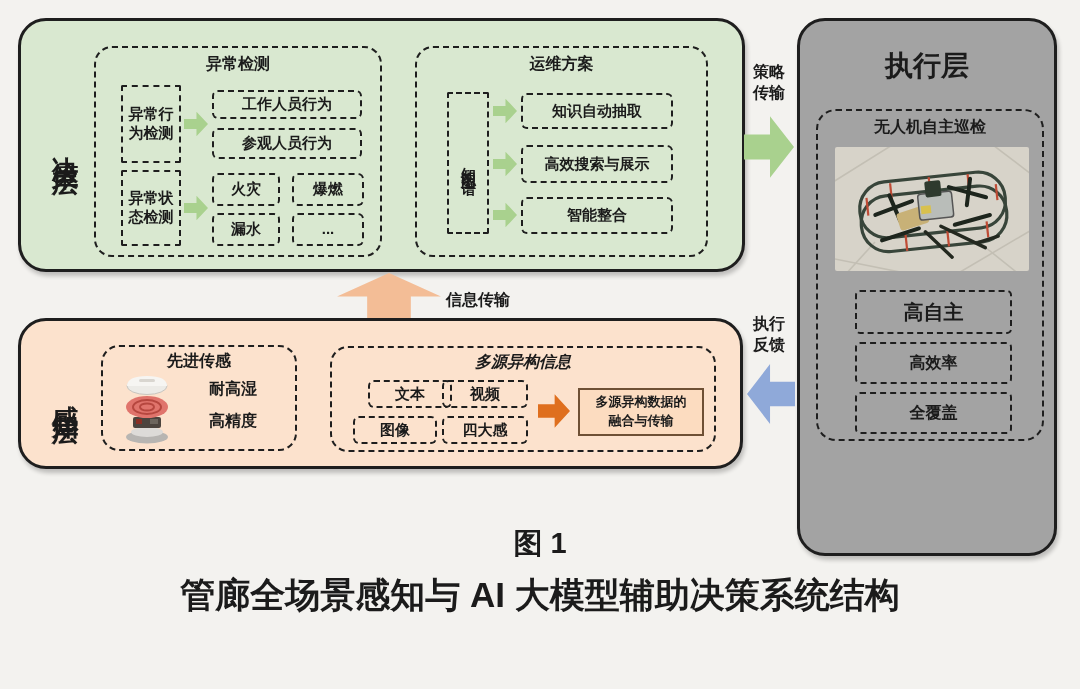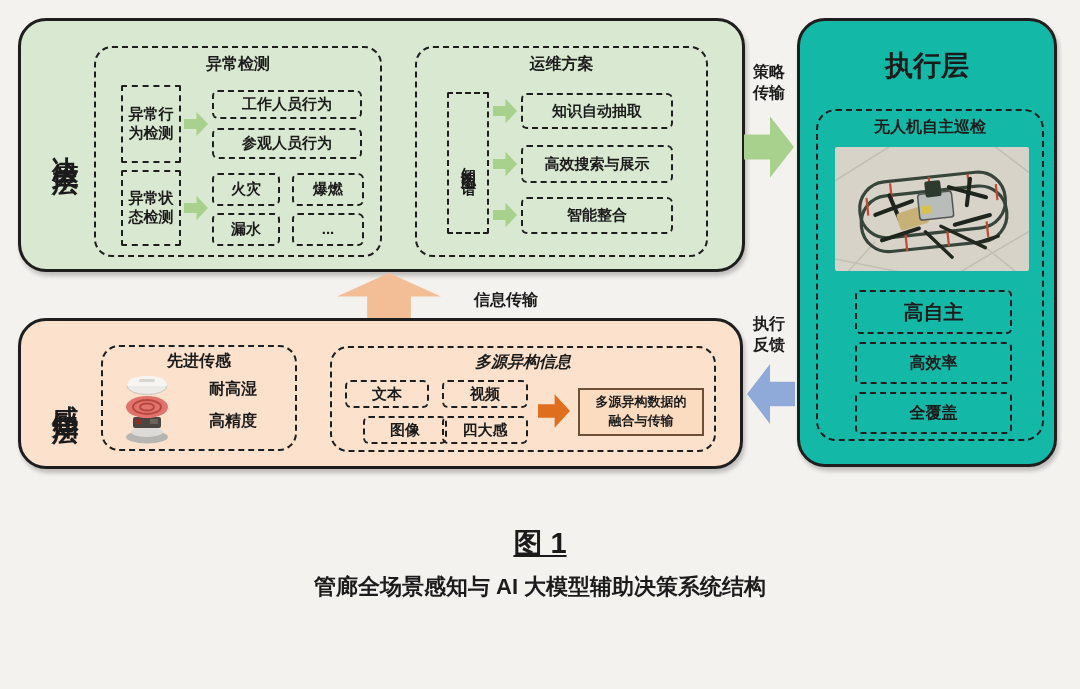--- a/index.html
+++ b/index.html
@@ -126,21 +126,21 @@
       <div class="arrow arr-right" style="left:76px; top:153px; width:24px; height:28px; background:#a9d18e;"></div>
       <div class="dbox" style="left:104px; top:45px; width:152px; height:36px;">知识自动抽取</div>
       <div class="dbox" style="left:104px; top:97px; width:152px; height:38px;">高效搜索与展示</div>
       <div class="dbox" style="left:104px; top:149px; width:152px; height:37px;">智能整合</div>
     </div>
   </div>
 
   <div class="flow-label" style="left:748px; top:62px; width:42px;">策略传输</div>
   <div class="arrow arr-right" style="left:744px; top:112px; width:50px; height:70px; background:#a9d18e;"></div>
 
-  <div class="layer" style="left:797px; top:18px; width:260px; height:449px; background:#14b8a6;">
+  <div class="layer" style="left:797px; top:18px; width:260px; height:538px; background:#a3a3a3;">
     <div style="position:absolute; top:26px; left:0; right:0; text-align:center; font-size:28px; font-weight:bold;">执行层</div>
 
     <div class="group" style="left:16px; top:88px; width:228px; height:332px; border-radius:20px;">
       <div class="group-title">无人机自主巡检</div>
 
       <div class="photo" style="left:17px; top:36px; width:194px; height:124px;">
         <svg width="194" height="124" viewBox="0 0 194 124" xmlns="http://www.w3.org/2000/svg">
           <rect x="0" y="0" width="194" height="124" fill="#d7d3c9"></rect>
           <g stroke="#c3bfb4" stroke-width="1.6">
             <line x1="-10" y1="40" x2="70" y2="-10"></line>
@@ -187,21 +187,21 @@
       <div class="dbox" style="left:37px; top:179px; width:157px; height:44px; border-radius:5px; font-size:20px;">高自主</div>
       <div class="dbox" style="left:37px; top:231px; width:157px; height:42px; border-radius:5px; font-size:16px;">高效率</div>
       <div class="dbox" style="left:37px; top:281px; width:157px; height:42px; border-radius:5px; font-size:16px;">全覆盖</div>
     </div>
   </div>
 
   <div class="flow-label" style="left:748px; top:314px; width:42px;">执行反馈</div>
   <div class="arrow arr-left" style="left:747px; top:360px; width:48px; height:68px; background:#8fa9d9;"></div>
 
   <div class="arrow arr-up" style="left:337px; top:273px; width:104px; height:45px; background:#f3bd96;"></div>
-  <div class="flow-label" style="left:446px; top:290px; width:110px; text-align:left;margin-left:28px;">信息传输</div>
+  <div class="flow-label" style="left:446px; top:290px; width:110px; text-align:left;">信息传输</div>
 
   <div class="layer" style="left:18px; top:318px; width:725px; height:151px; background:#fce2cd;">
     <div class="layer-title-v" style="left:26px;">感知层</div>
 
     <div class="group" style="left:80px; top:24px; width:196px; height:106px;">
       <div class="group-title" style="top:4px;">先进传感</div>
 
       <div class="abs" style="left:16px; top:24px; width:56px; height:74px;">
         <svg width="56" height="74" viewBox="0 0 56 74" xmlns="http://www.w3.org/2000/svg">
           <ellipse cx="28" cy="66" rx="21" ry="6.5" fill="#b7b5b2"></ellipse>
@@ -218,30 +218,30 @@
         </svg>
       </div>
 
       <div style="position:absolute; left:106px; top:32px; font-size:16px; font-weight:600;">耐高湿</div>
       <div style="position:absolute; left:106px; top:64px; font-size:16px; font-weight:600;">高精度</div>
     </div>
 
     <div class="group" style="left:309px; top:25px; width:386px; height:106px;">
       <div class="group-title" style="top:4px;font-style:italic;">多源异构信息</div>
 
-      <div class="dbox" style="left:13px; top:32px; width:84px; height:28px;">文本</div>
+      <div class="dbox" style="left:36px; top:32px; width:84px; height:28px;">文本</div>
       <div class="dbox" style="left:110px; top:32px; width:86px; height:28px;">视频</div>
-      <div class="dbox" style="left:31px; top:68px; width:84px; height:28px;">图像</div>
+      <div class="dbox" style="left:21px; top:68px; width:84px; height:28px;">图像</div>
       <div class="dbox" style="left:110px; top:68px; width:86px; height:28px;">四大感</div>
 
       <div class="arrow arr-right" style="left:206px; top:44px; width:32px; height:38px; background:#df6f1e;"></div>
 
       <div class="fusion" style="left:246px; top:40px; width:126px; height:48px;">
         <span>多源异构数据的</span>
         <span>融合与传输</span>
       </div>
     </div>
   </div>
 
-  <div class="caption" style="top:524px; font-size:29px;text-decoration:underline;">图 1</div>
-  <div class="caption" style="top:572px; font-size:22px;">管廊全场景感知与 AI 大模型辅助决策系统结构</div>
+  <div class="caption" style="top:524px; font-size:29px;">图 1</div>
+  <div class="caption" style="top:572px; font-size:35px;">管廊全场景感知与 AI 大模型辅助决策系统结构</div>
 
 </div>
 
 </body></html>

